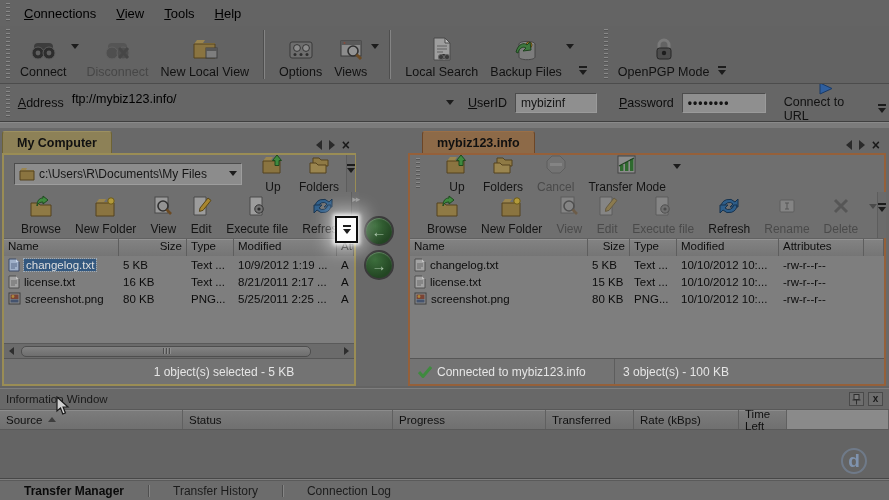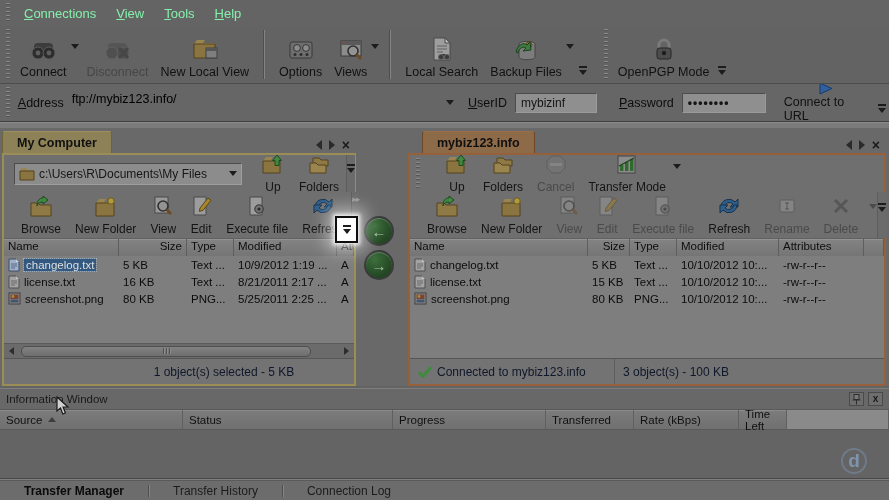--- a/index.html
+++ b/index.html
@@ -18,21 +18,21 @@
   .ovf { width:8px; }
   .ovf::before { content:""; display:block; height:2px; background:#1c1c1c; margin-bottom:2px; }
   .ovf::after  { content:""; display:block; width:0; height:0; margin:0 auto;
                  border-left:4px solid transparent; border-right:4px solid transparent; border-top:5px solid #1c1c1c; }
   .tb-overflow { display:flex; align-items:center; justify-content:center; width:14px; height:18px; align-self:flex-end; margin-bottom:4px; }
   .field { background:#8f8f8f; border:1px solid; border-color:#4c4c4c #9a9a9a #9a9a9a #4c4c4c;
            color:#141414; display:flex; align-items:center; padding:0 5px; }
 
   
   .menubar { height:26px; display:flex; align-items:center; background:#646464; }
-  .menu-item { padding:4px 10px; font-size:13px; color:#86efac; }
+  .menu-item { padding:4px 10px; font-size:13px; color:#000000; }
   .mn::first-letter { text-decoration:underline; }
 
   
   .toolbar { height:58px; display:flex; align-items:stretch; background:#636363; border-bottom:1px solid #4c4c4c; position:relative; }
   .tbtn { display:flex; flex-direction:column; align-items:center; justify-content:flex-end;
           padding:3px 6px 4px; gap:1px; position:relative; }
   .tbtn .tlabel { font-size:12.5px; color:#111; white-space:nowrap; }
   .tbtn.disabled .tlabel { color:#474747; }
   .tbtn.disabled svg { opacity:.55; }
   .side-caret { align-self:center; margin:0 2px 16px -2px; }
@@ -99,21 +99,21 @@
 
   
   .hscroll { height:15px; display:flex; align-items:center; background:#6b6b6b; border-top:1px solid #5a5a5a; }
   .harrow { width:15px; height:14px; display:flex; align-items:center; justify-content:center; }
   .tri-le { width:0;height:0;border-top:4px solid transparent;border-bottom:4px solid transparent;border-right:5px solid #2e2e2e; }
   .tri-ri { width:0;height:0;border-top:4px solid transparent;border-bottom:4px solid transparent;border-left:5px solid #2e2e2e; }
   .hthumb { height:11px; flex:0 0 290px; margin-left:2px; background:linear-gradient(#828282,#6e6e6e);
             border:1px solid #4e4e4e; border-radius:5px; display:flex; align-items:center; justify-content:center; gap:2px; }
   .hthumb i { display:block; width:1px; height:6px; background:#4e4e4e; box-shadow:1px 0 0 #8e8e8e; }
   .pstatus { height:26px; border-top:1px solid #565656; background:#737373; display:flex; align-items:center;
-             font-size:12px; color:#0f172a; }
+             font-size:12px; color:#e5e5e5; }
   .pstatus .sec { display:flex; align-items:center; gap:5px; padding:0 8px; height:100%; }
   .pstatus .sec.b1 { flex:0 0 205px; border-right:1px solid #5d5d5d; }
 
   
   .midarrows { position:absolute; left:364px; top:88px; display:flex; flex-direction:column; gap:4px; z-index:4; }
   .garrow { width:30px; height:30px; border-radius:50%;
             background:radial-gradient(circle at 35% 30%, #3c6e3c, #234623 70%);
             border:2px solid #3a3a3a; box-shadow:inset 0 1px 1px rgba(255,255,255,.25);
             display:flex; align-items:center; justify-content:center; color:#a9c4a9; font-size:15px; font-weight:bold; line-height:1; }
 

